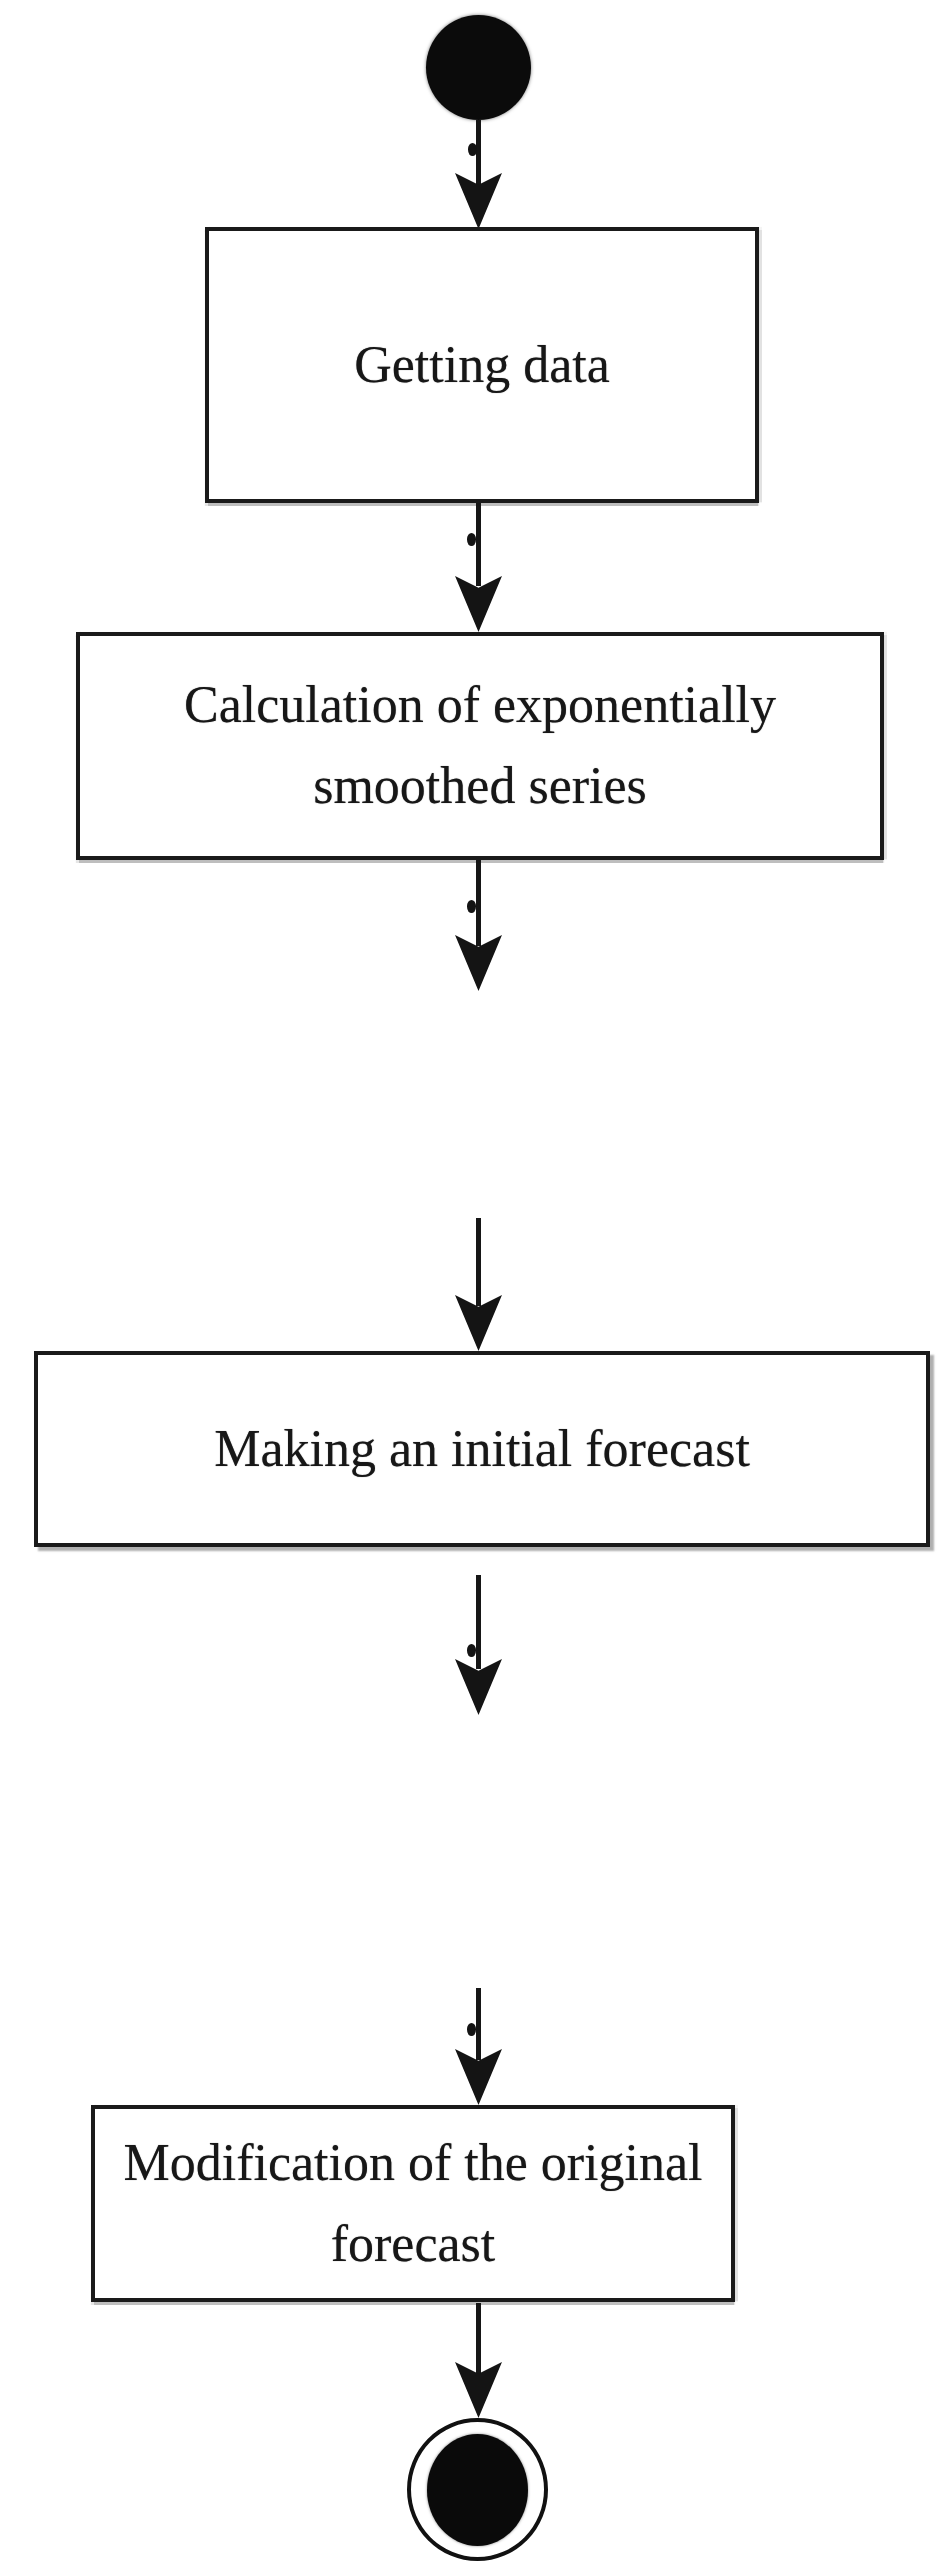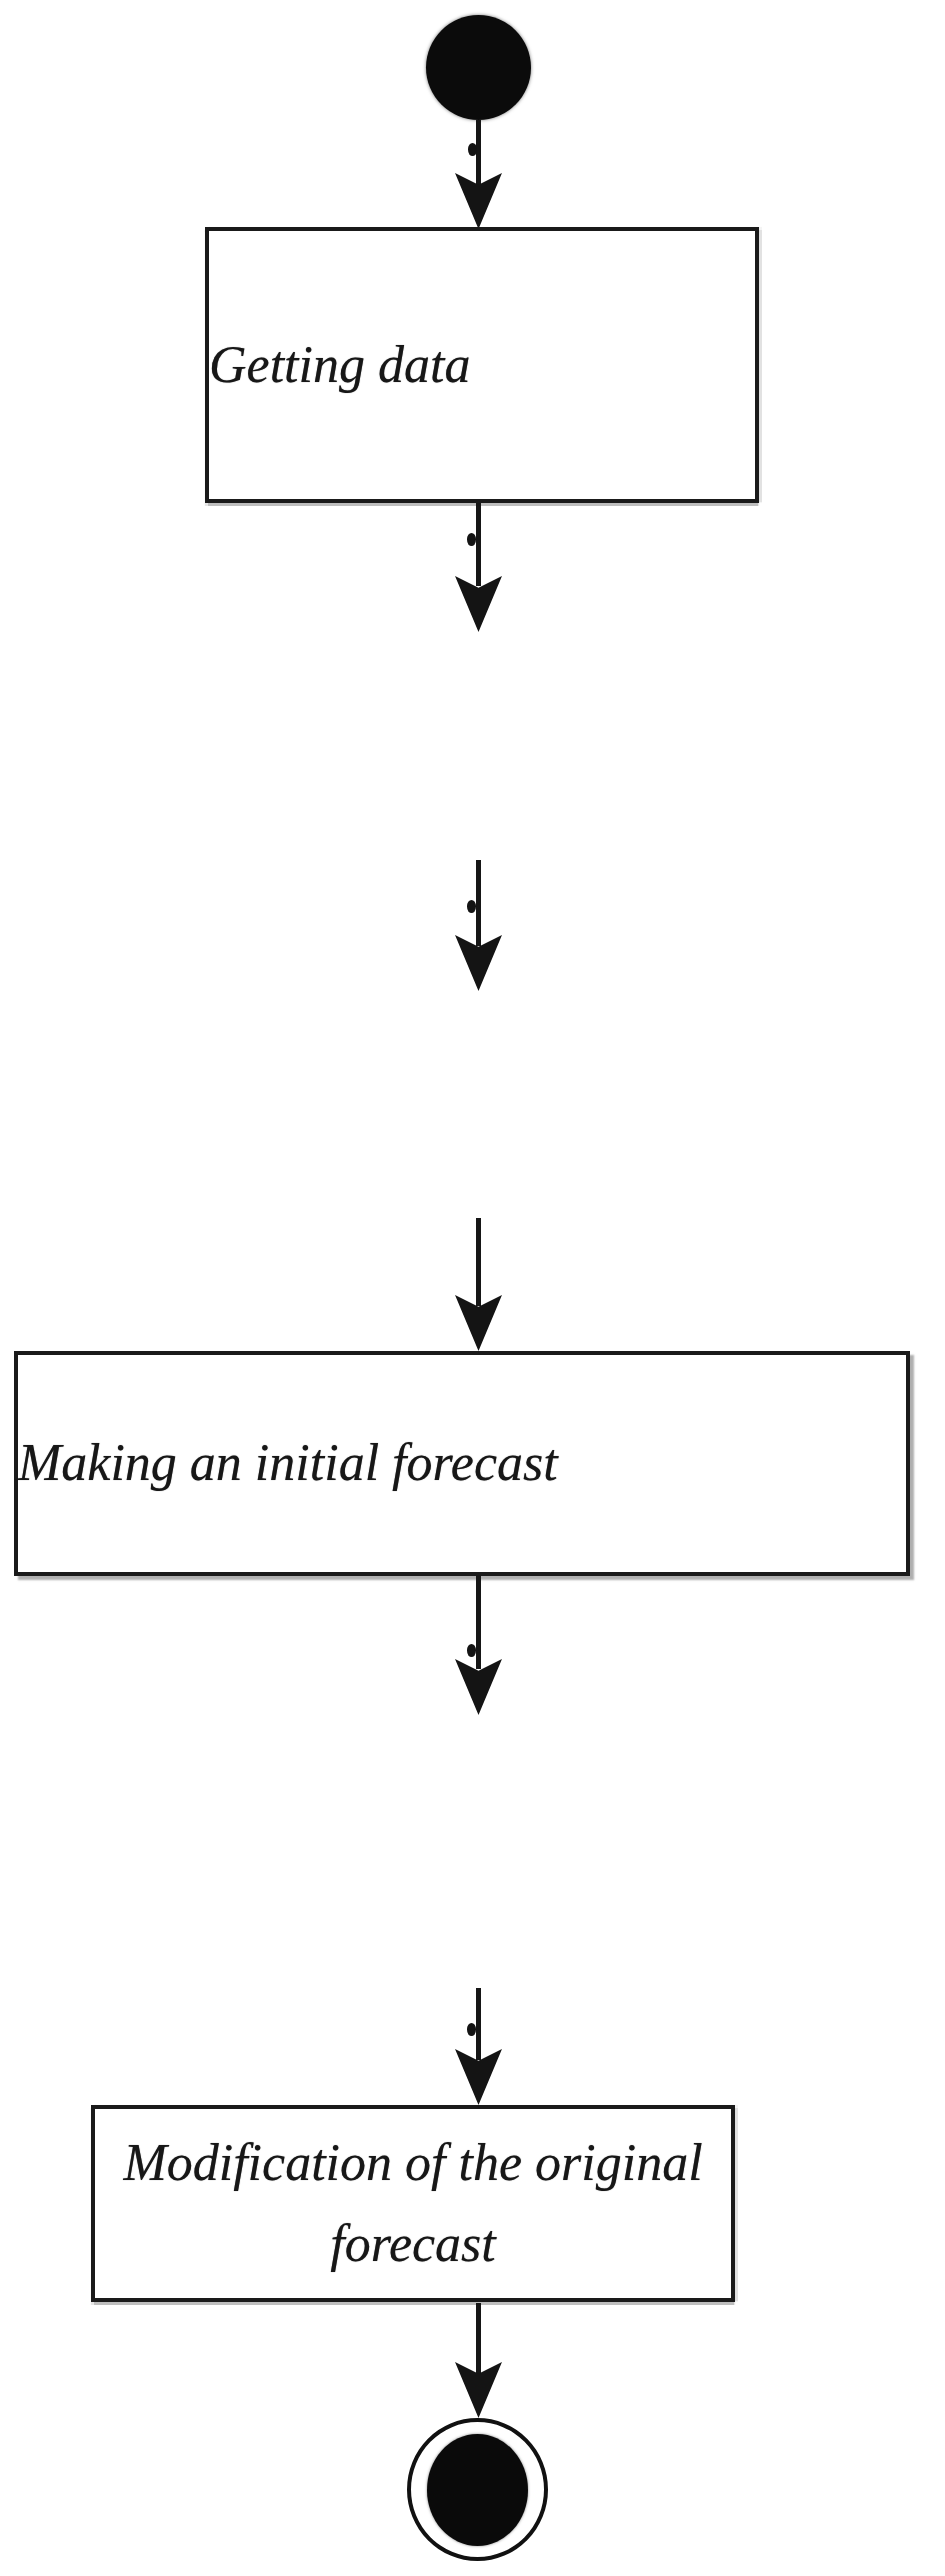--- a/index.html
+++ b/index.html
@@ -26,35 +26,35 @@
     box-shadow: 0 0 3.6px rgba(0,0,0,.55);
   }
 
   .activity-box {
     position: absolute;
     box-sizing: border-box;
     border: 4.5px solid #1a1a1a;
     background: #ffffff;
     display: flex;
     align-items: center;
+    justify-content: center;
     text-align: center;
     box-shadow: 0 2.7px 0.9px rgba(110,110,110,.45), 2.7px 0 0.9px rgba(140,140,140,.25);
-    font-style: italic;
   }
   .activity-box .label {
     font-size: 52px;
     line-height: 1.55;
     color: #171717;
     text-shadow: 0 0 0.9px rgba(10,10,10,.6);
     white-space: normal;
   }
   .box-1 { left: 205px; top: 227px;  width: 554px; height: 276px; }
   .box-2 { left: 76px;  top: 632px;  width: 808px; height: 228px; }
   .box-3 { left: 125px; top: 991px; width: 706px; height: 226px; }
-  .box-4 { left: 14px;  top: 1351px; width: 896px; height: 225px;
+  .box-4 { left: 34px;  top: 1351px; width: 896px; height: 196px;
            box-shadow: 3.6px 3.6px 1.8px rgba(110,110,110,.55); }
   .box-5 { left: 90px;  top: 1715px; width: 781px; height: 273px; }
   .box-6 { left: 91px; top: 2105px; width: 644px; height: 197px; }
   .box-2 .label { max-width: 697px; }
   .box-6 .label { max-width: 724px; }
 
   
   .arrow-line {
     position: absolute;
     left: 476px;
@@ -135,20 +135,23 @@
   </div>
 
   <div class="arrow-line line-2"></div>
   <div class="scan-dot dot-2"></div>
   <div class="arrow-head head-2">
     <svg width="47" height="56" viewBox="0 0 52 62">
         <polygon points="0,0 26,13 52,0 26,62" fill="#141414"></polygon>
       </svg>
   </div>
 
+  <div class="activity-box box-2">
+    <div class="label">Calculation of exponentially smoothed series</div>
+  </div>
 
   <div class="arrow-line line-3"></div>
   <div class="scan-dot dot-3"></div>
   <div class="arrow-head head-3">
     <svg width="47" height="56" viewBox="0 0 52 62">
         <polygon points="0,0 26,13 52,0 26,62" fill="#141414"></polygon>
       </svg>
   </div>
 
 

